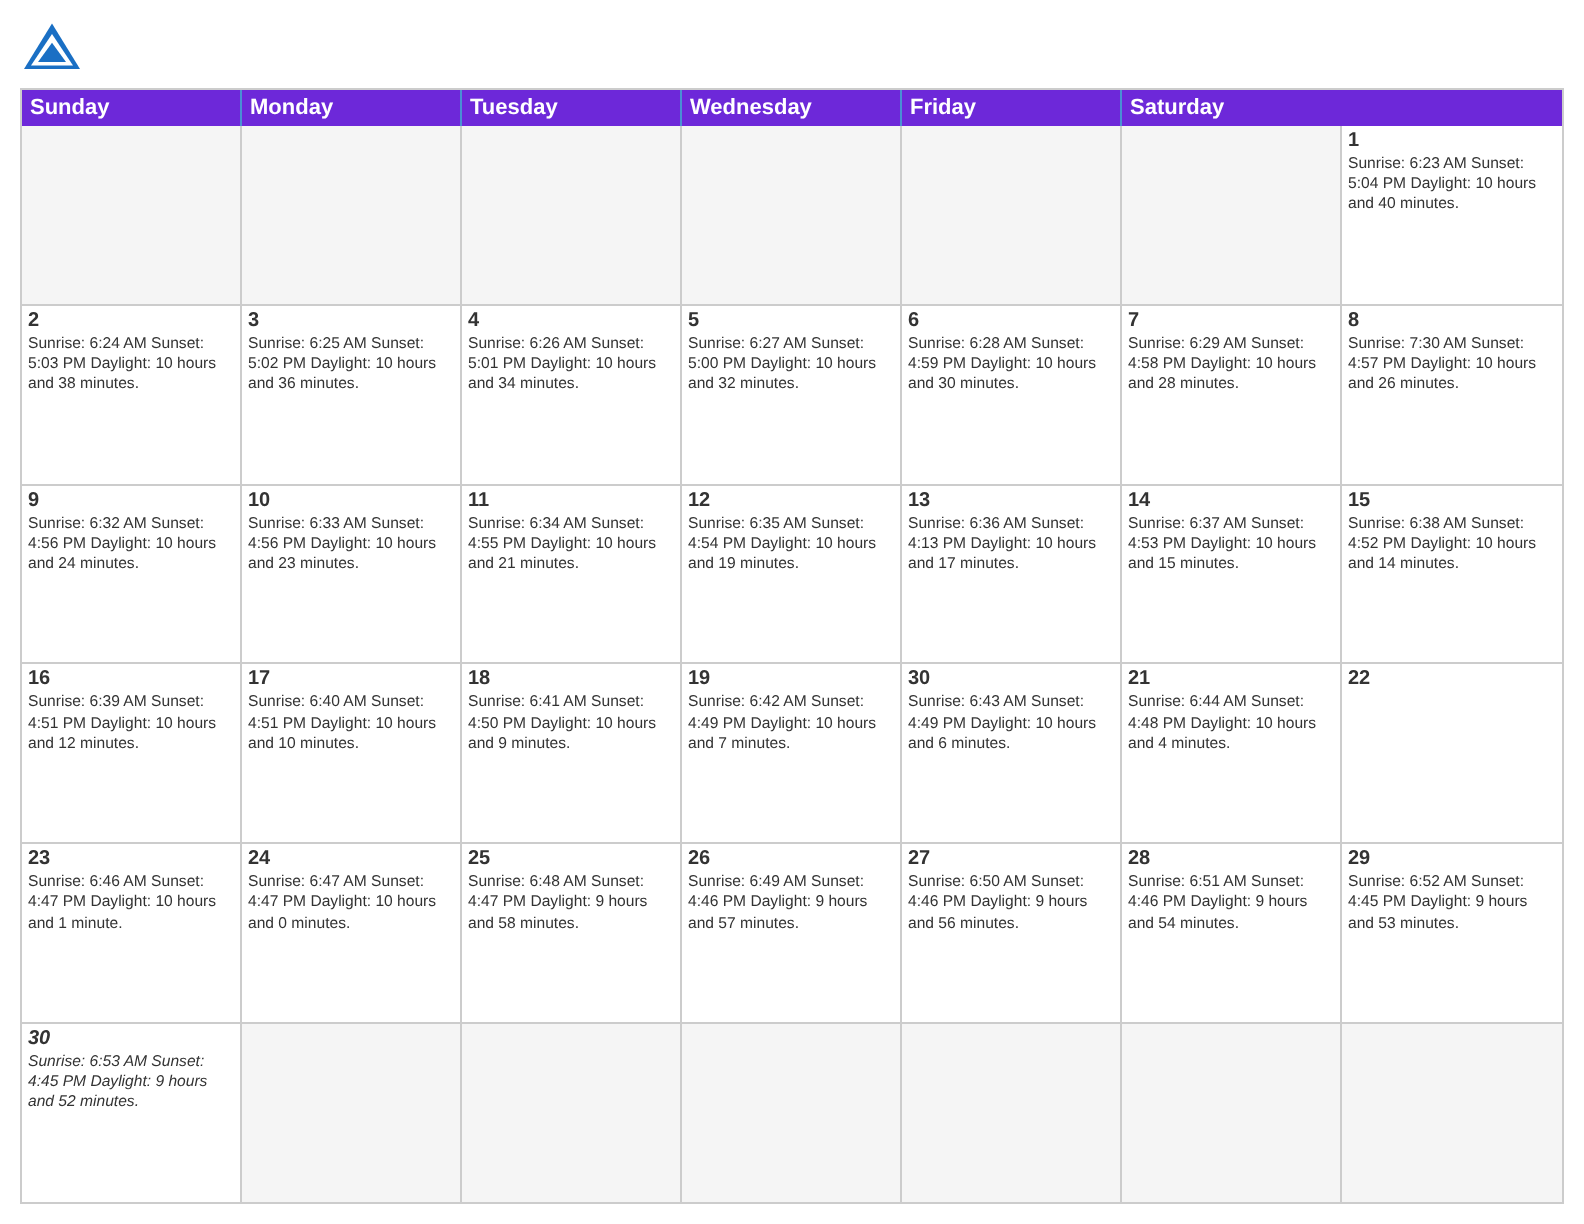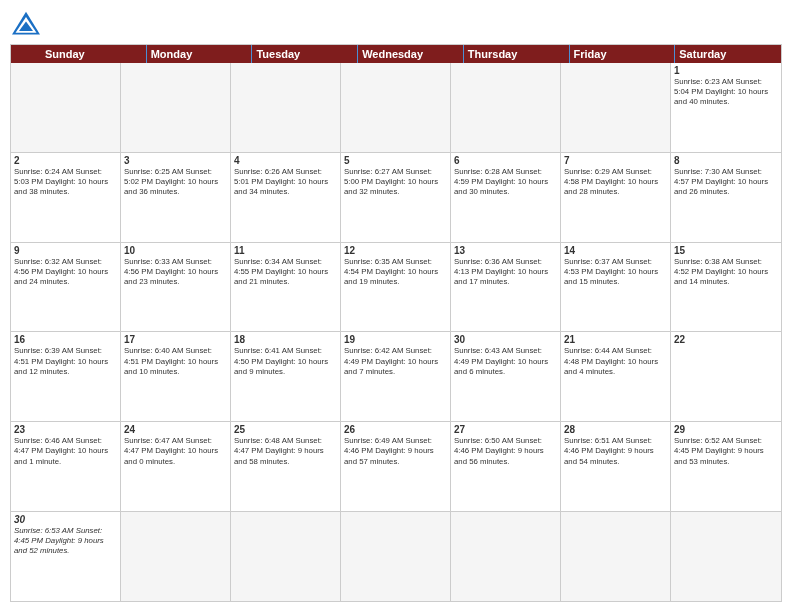--- a/index.html
+++ b/index.html
@@ -53,22 +53,21 @@
     }
     .calendar {
       flex: 1;
       border: 1px solid #ccc;
       display: flex;
       flex-direction: column;
     }
     .cal-header-row {
       display: grid;
       grid-template-columns: repeat(7, 1fr);
-      background: #7f1d1d;
-      padding-left: 30px;
+      background: #6d28d9;
     }
     .cal-header-cell {
       color: #fff;
       font-size: 11px;
       font-weight: bold;
       padding: 3px 4px;
       text-align: left;
       border-right: 1px solid #4a8fd4;
     }
     .cal-header-cell:last-child { border-right: none; }
@@ -128,21 +127,20 @@
       <div class="subtitle"></div>
     </div>
   </div>
 
   <div class="calendar">
     <div class="cal-header-row" id="cal-header">
         <div class="cal-header-cell">Sunday</div>
         <div class="cal-header-cell">Monday</div>
         <div class="cal-header-cell">Tuesday</div>
         <div class="cal-header-cell">Wednesday</div>
-        <div class="cal-header-cell">Thursday</div>
         <div class="cal-header-cell">Friday</div>
         <div class="cal-header-cell">Saturday</div>
       </div>
     <div class="cal-body" id="cal-body">
         <div class="cal-row">
           <div class="cal-cell empty"></div>
           <div class="cal-cell empty"></div>
           <div class="cal-cell empty"></div>
           <div class="cal-cell empty"></div>
           <div class="cal-cell empty"></div>

